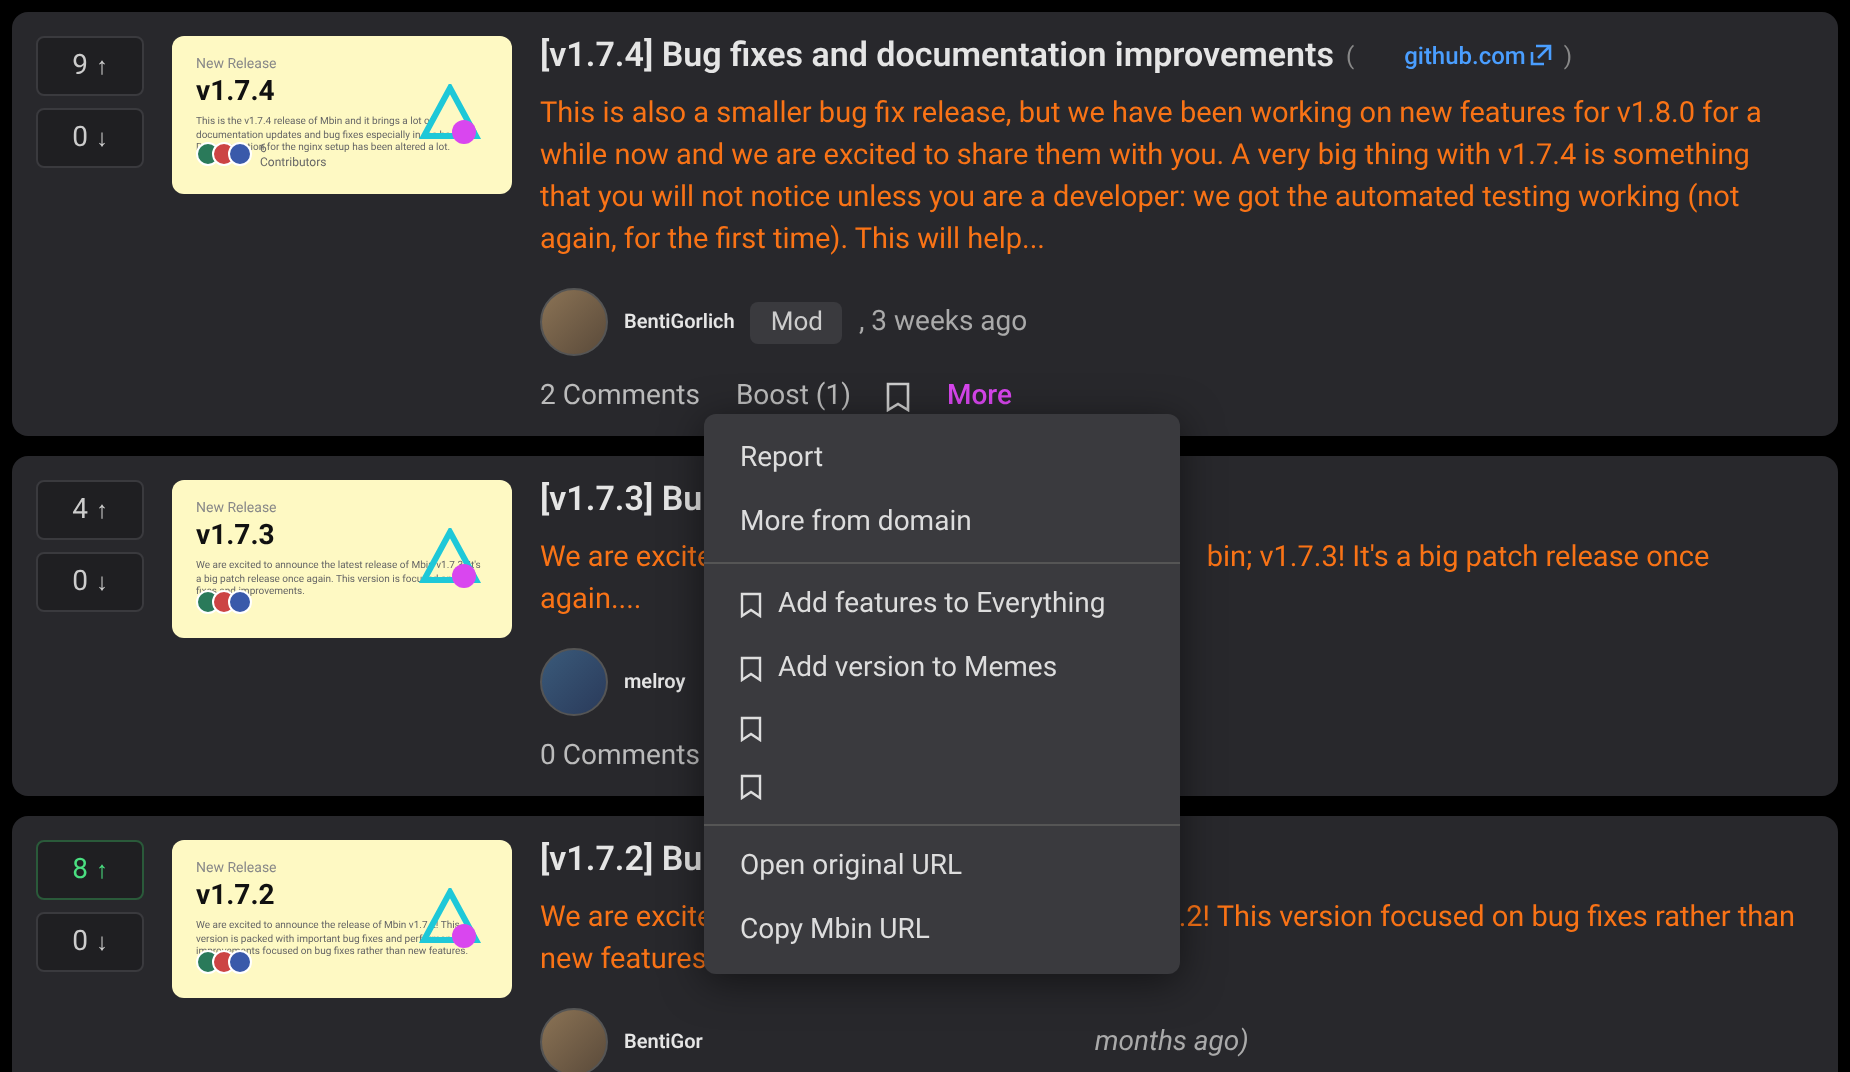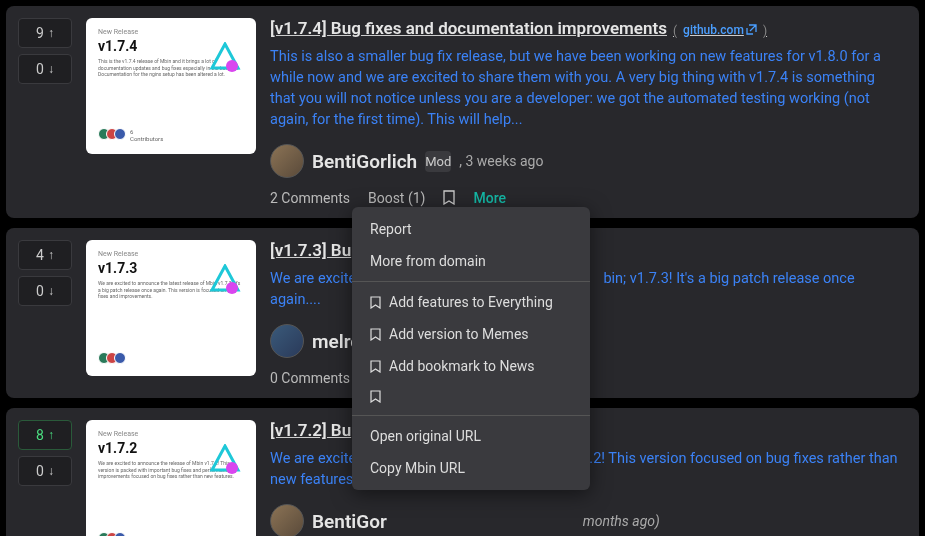--- a/index.html
+++ b/index.html
@@ -37,52 +37,52 @@
     gap: 4px;
     font-size: 14px;
     color: #ccc;
     cursor: pointer;
     border: 1px solid #3a3a3e;
   }
   .vote-up.green { color: #4ade80; border-color: #2a5a3a; }
   .arrow { font-size: 12px; }
   .thumb {
     width: 170px;
-    height: 136px;
-    background: #ffffff;
+    height: 79px;
+    background: #fef9c3;
     border-radius: 6px;
     flex-shrink: 0;
     position: relative;
     overflow: hidden;
     padding: 10px 12px;
   }
   .tlabel { font-size: 7px; color: #888; }
   .tver { font-size: 14px; font-weight: 700; color: #111; margin: 2px 0 4px; }
   .tdesc { font-size: 5px; color: #666; line-height: 1.3; }
   .tlogo { position: absolute; right: 14px; top: 24px; }
   .tcircles { position: absolute; left: 12px; bottom: 12px; display:flex; }
   .tcirc { width:12px; height:12px; border-radius:50%; border:1px solid #fff; margin-left:-4px; }
   .tcirc:first-child{margin-left:0;}
   .content { flex: 1; min-width: 0; }
-  .title-row { display: flex; align-items: flex-end; gap: 6px; flex-wrap: wrap; margin-bottom: 8px; text-decoration: underline; }
+  .title-row { display: flex; align-items: center; gap: 6px; flex-wrap: wrap; margin-bottom: 8px; }
   .title { color: #e5e5e5; font-size: 17px; font-weight: 600; }
   .paren { color: #888; font-size: 12px; }
-  .domain-link { color: #4a9eff; font-size: 12px; font-weight: 500; }
+  .domain-link { color: #4a9eff; font-size: 12px; font-weight: 500; margin-left: 19px; }
   .ext-icon { display:inline-block; vertical-align:-1px; margin-left:2px;}
-  .body-text { color: #3b82f6; font-size: 14.5px; line-height: 1.45; margin-bottom: 14px; }
+  .body-text { color: #f97316; font-size: 14.5px; line-height: 1.45; margin-bottom: 14px; }
   .meta { display: flex; align-items: center; gap: 8px; margin-bottom: 12px; flex-wrap: wrap; }
   .avatar { width: 34px; height: 34px; border-radius: 50%; background: linear-gradient(135deg,#8b7355,#5a4a3a); border:1px solid #555; }
   .avatar.m2 { background: linear-gradient(135deg,#3a5a7a,#2a3a5a); }
-  .username { color: #e5e5e5; font-weight: 600; font-size: 19px; }
-  .mod-badge { background: #3a3a3e; color: #ccc; padding: 3px 0; border-radius: 4px; font-size: 13px; }
+  .username { color: #e5e5e5; font-weight: 600; font-size: 10px; }
+  .mod-badge { background: #3a3a3e; color: #ccc; padding: 3px 10px; border-radius: 4px; font-size: 13px; }
   .timestamp { color: #aaa; font-size: 14px; }
   .timestamp.edited { font-style: italic; }
-  .actions { display: flex; align-items: flex-start; gap: 18px; color: #bbb; font-size: 14px; }
+  .actions { display: flex; align-items: flex-end; gap: 18px; color: #bbb; font-size: 14px; }
   .action { cursor: pointer; display:flex; align-items:center; gap:6px; }
-  .more-lbl { color:#14b8a6; font-weight:500; }
+  .more-lbl { color:#d946ef; font-weight:500; }
   
   .dropdown {
     position: fixed;
     background: #3a3a3e;
     border-radius: 6px;
     width: 238px;
     box-shadow: 0 4px 20px rgba(0,0,0,0.5);
     z-index: 100;
     padding: 6px 0;
     color: #ddd;
@@ -255,21 +255,20 @@
   <div class="dd-item">
     <svg width="11" height="13">
         <path d="M1 1h9v11l-4.5-3L1 12z" fill="none" stroke="#ddd" stroke-width="1.2"></path>
       </svg>
     <span>Add version to Memes</span>
   </div>
   <div class="dd-item">
     <svg width="11" height="13">
         <path d="M1 1h9v11l-4.5-3L1 12z" fill="none" stroke="#ddd" stroke-width="1.2"></path>
       </svg>
-    <span>Add bookmark to News</span>
   </div>
   <div class="dd-item">
     <svg width="11" height="13">
         <path d="M1 1h9v11l-4.5-3L1 12z" fill="none" stroke="#ddd" stroke-width="1.2"></path>
       </svg>
   </div>
   <div class="dd-sep"></div>
   <div class="dd-item">Open original URL</div>
   <div class="dd-item">Copy Mbin URL</div>
 </div>

